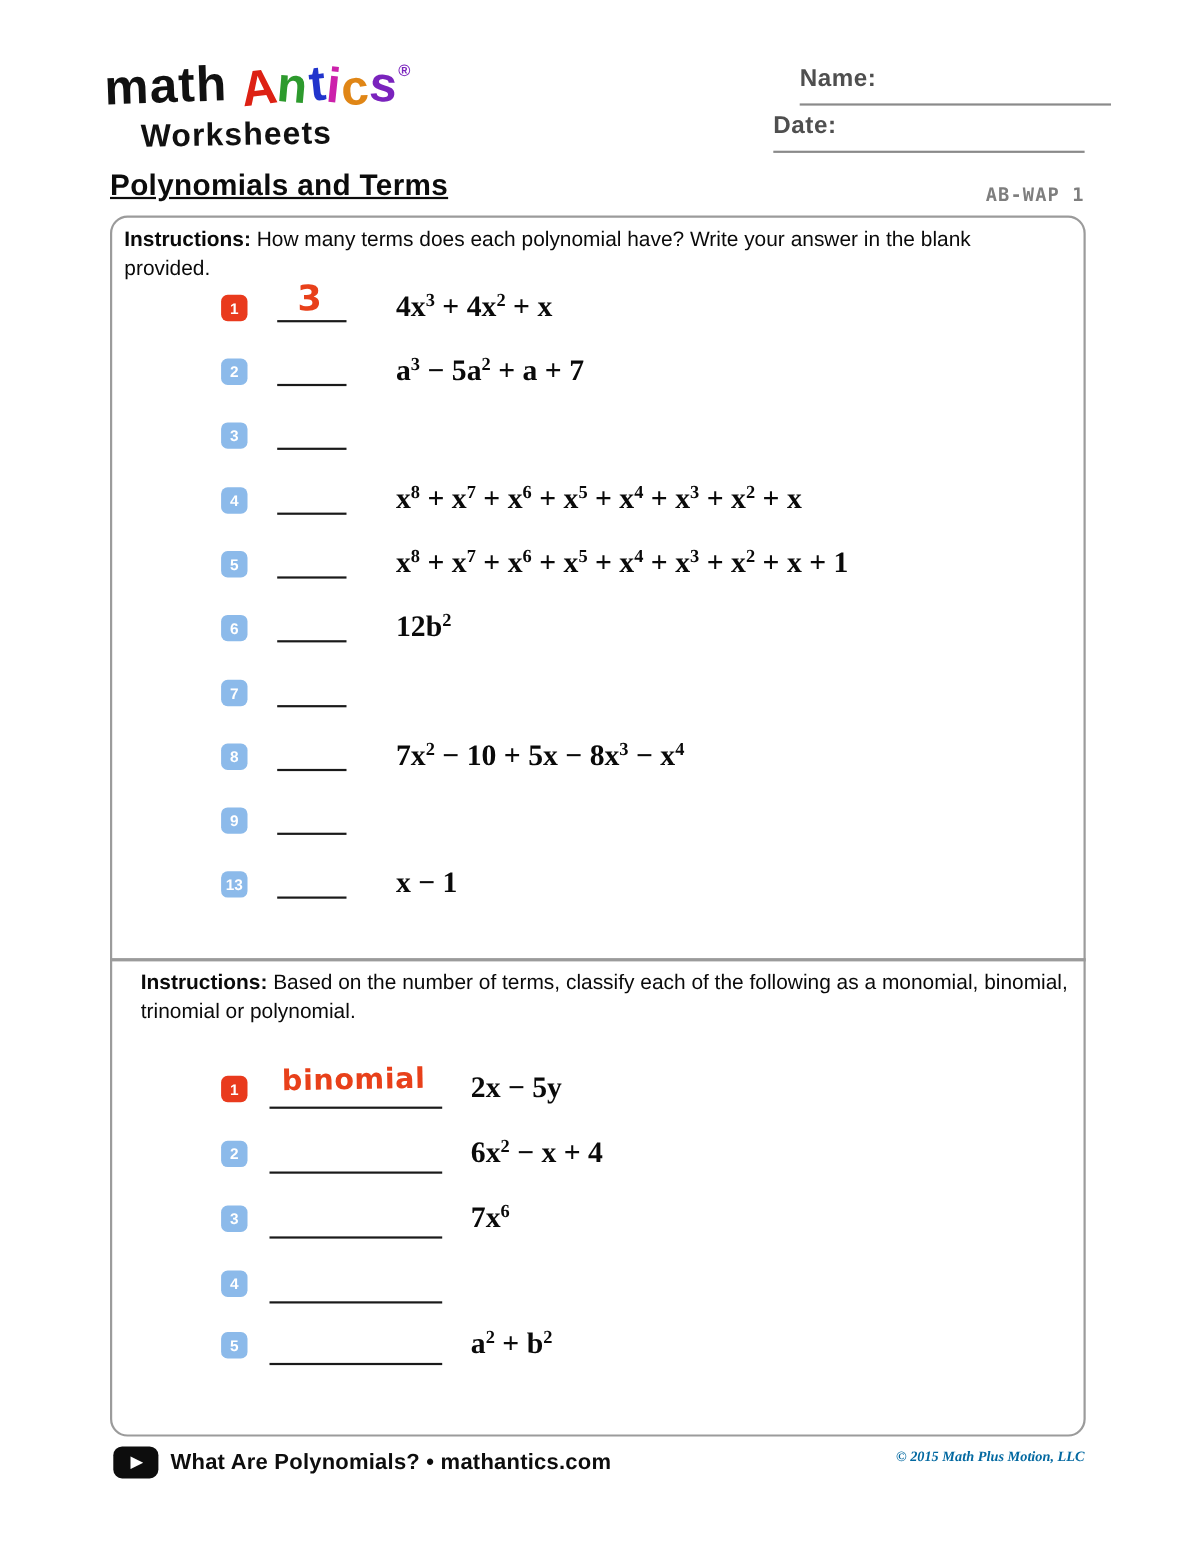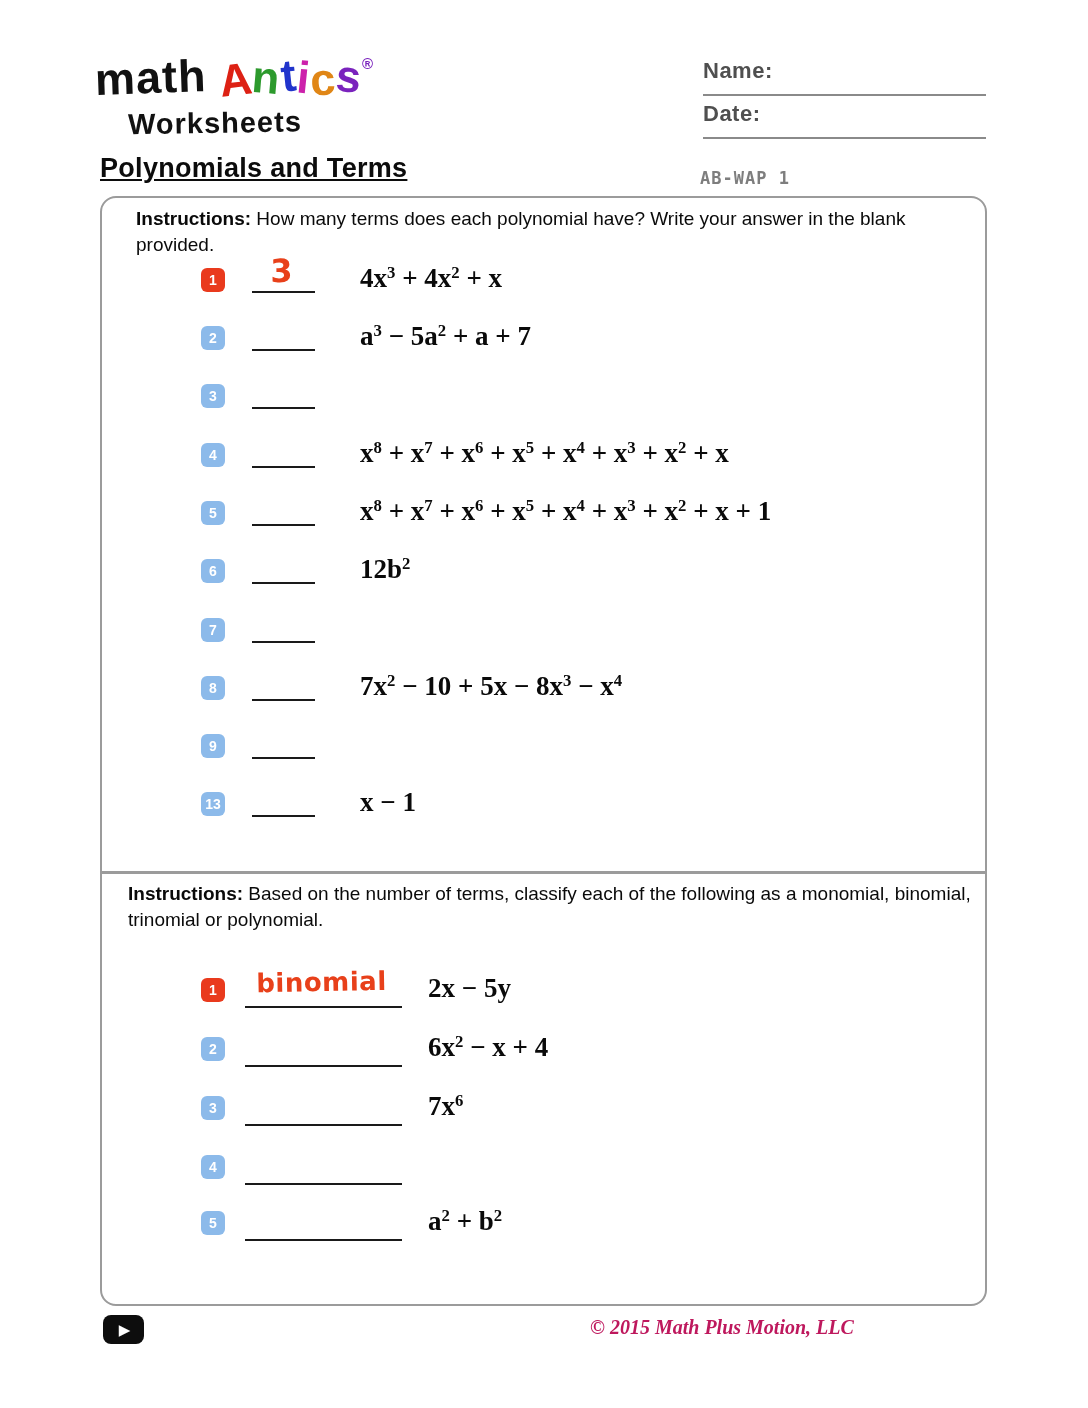--- a/index.html
+++ b/index.html
@@ -25,37 +25,37 @@
   .la3 { transform: rotate(6deg); }
   .la4 { transform: rotate(-4deg) translateY(2px); }
   .la5 { transform: rotate(5deg) translateY(-1px); }
   .logo-reg { font-size: 15px; vertical-align: 24px; }
   .logo-sub { font-size: 29px; font-weight: 700; color: #111; margin: 2px 0 0 33px; letter-spacing: 1px; transform: rotate(-1deg); }
 
   
   .field-row { left: 703px; width: 283px; }
   .field-row .lbl { font-size: 22px; font-weight: 800; color: #4f4f4f; letter-spacing: .5px; }
   .field-line { position: absolute; left: 0; right: 0; bottom: -4px; border-bottom: 2px solid #8a8a8a; }
-  .nm { top: 58px; height: 34px; }
+  .nm { top: 58px; height: 34px; margin-left: 24px; }
   .dt { top: 101px; height: 34px; }
 
   
   .page-title { left: 100px; top: 153px; font-size: 27px; font-weight: 800; color: #0c0c0c; letter-spacing: .3px; text-decoration: underline; }
-  .sheet-code { left: 700px; top: 168px; width: 286px; text-align: left;
+  .sheet-code { left: 700px; top: 168px; width: 286px; text-align: right;
     font-family: "DejaVu Sans Mono", "Liberation Mono", monospace;
     font-size: 17px; font-weight: 700; color: #7e7e7e; letter-spacing: 1px; }
 
   
   .sheet-box { left: 100px; top: 196px; width: 887px; height: 1110px;
     border: 2px solid #9b9b9b; border-radius: 16px; background: #fff; }
   .box-divider { left: 100px; top: 871px; width: 887px; height: 0; border-top: 3px solid #9b9b9b; }
 
   .instr { font-size: 19px; color: #0a0a0a; line-height: 1.35; }
   .instr b { font-weight: 800; }
-  .instr1 { left: 136px; top: 206px; width: 840px; }
+  .instr1 { left: 113px; top: 206px; width: 840px; }
   .instr2 { left: 128px; top: 881px; width: 848px; }
 
   
   .row { left: 0; width: 1088px; height: 44px; }
   .badge { position: absolute; left: 201px; top: 0; width: 24px; height: 24px;
     border-radius: 6px; color: #fff; font-size: 14px; font-weight: 700;
     text-align: center; line-height: 24px; }
   .badge.blue { background: #8cbaea; }
   .badge.red  { background: #e93a1d; }
   .blank { position: absolute; border-bottom: 2.5px solid #1a1a1a; }
@@ -71,23 +71,23 @@
     font-family: "DejaVu Sans", sans-serif; font-weight: 700; transform: rotate(-1deg); }
   .s1 .hand { left: 250px; width: 63px; top: -16px; font-size: 32px; }
   .s2 .hand { left: 243px; width: 157px; top: -11px; font-size: 26px; letter-spacing: .5px; }
 
   
   .footer-left { left: 103px; top: 1314px; height: 30px; display: flex; align-items: center; }
   .play-btn { width: 41px; height: 29px; background: #0d0d0d; border-radius: 8px;
     display: flex; align-items: center; justify-content: center; margin-right: 11px; }
   .play-glyph { color: #fff; font-size: 15px; line-height: 1; transform: translateX(1px); }
   .footer-title { font-size: 20px; font-weight: 800; color: #0d0d0d; letter-spacing: .2px; }
-  .footer-right { left: 590px; top: 1316px; width: 396px; text-align: left;
+  .footer-right { left: 590px; top: 1316px; width: 396px; text-align: right;
     font-family: "Liberation Serif", serif; font-style: italic; font-weight: 700;
-    font-size: 20px; color: #be185d; }
+    font-size: 13px; color: #0369a1; }
 </style>
 </head>
 <body>
 
 <div class="abs logo">
   <div class="logo-line1">
     <span class="logo-math">math</span><span class="logo-antics"><span class="la0" style="color: rgb(221, 33, 20);">A</span><span class="la1" style="color: rgb(45, 154, 45);">n</span><span class="la2" style="color: rgb(33, 52, 204);">t</span><span class="la3" style="color: rgb(204, 33, 171);">i</span><span class="la4" style="color: rgb(224, 134, 22);">c</span><span class="la5" style="color: rgb(122, 35, 189);">s</span></span><span class="logo-reg" style="color: rgb(122, 35, 189);">®</span>
   </div>
   <div class="logo-sub">Worksheets</div>
 </div>
@@ -189,14 +189,15 @@
 <div class="abs row s2" style="top:1211px">
   <span class="badge blue">5</span>
   <span class="blank"></span>
   <span class="expr">a<sup>2</sup> + b<sup>2</sup></span>
 </div>
 
 <div class="abs footer-left">
   <span class="play-btn">
     <span class="play-glyph">▶</span>
   </span>
+  <span class="footer-title">What Are Polynomials? • mathantics.com</span>
 </div>
 <div class="abs footer-right">© 2015 Math Plus Motion, LLC</div>
 
 </body></html>

